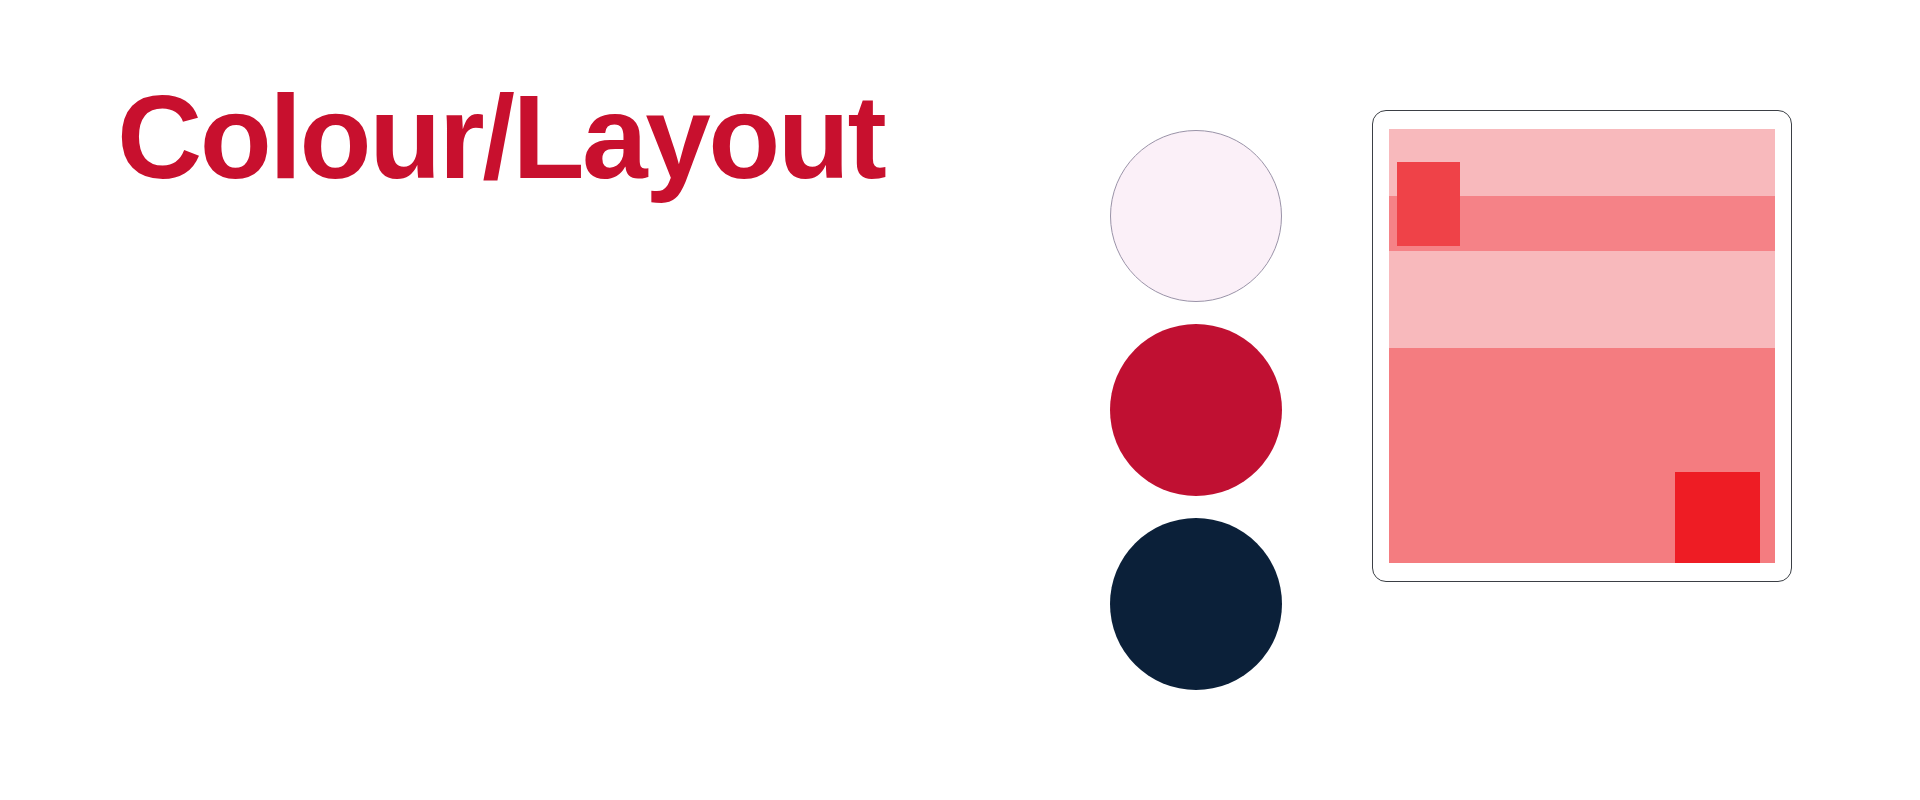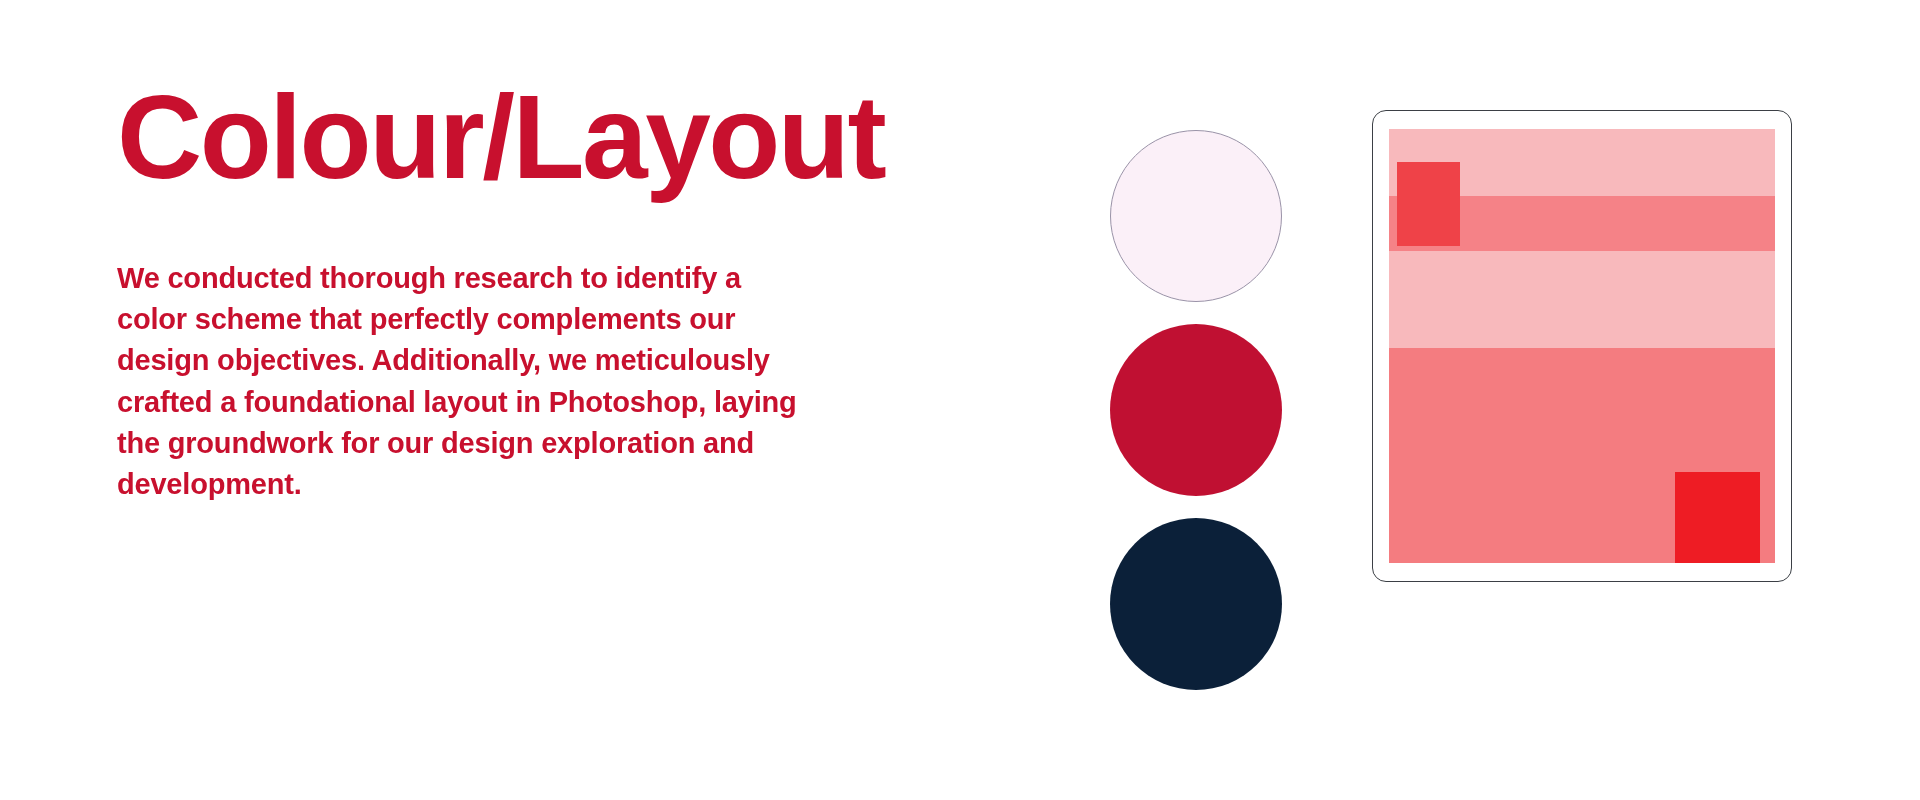--- a/index.html
+++ b/index.html
@@ -137,21 +137,20 @@
     height: 21%;
   }
 </style>
 </head>
 <body>
 
 <div class="slide">
 
   <div class="text-column">
     <h1 class="slide-title">Colour/Layout</h1>
-    <p class="slide-body">We conducted thorough research to identify a color scheme that perfectly complements our design objectives. Additionally, we meticulously crafted a foundational layout in Photoshop, laying the groundwork for our design exploration and development.</p>
   </div>
 
   <div class="swatch-column">
     <div class="swatch" style="background:#FBF0F8; border:1px solid #9A93A8;"></div>
     <div class="swatch" style="background:#C01032;"></div>
     <div class="swatch" style="background:#0B2039;"></div>
   </div>
 
   <div class="mockup-frame">
     <div class="mockup-canvas">

